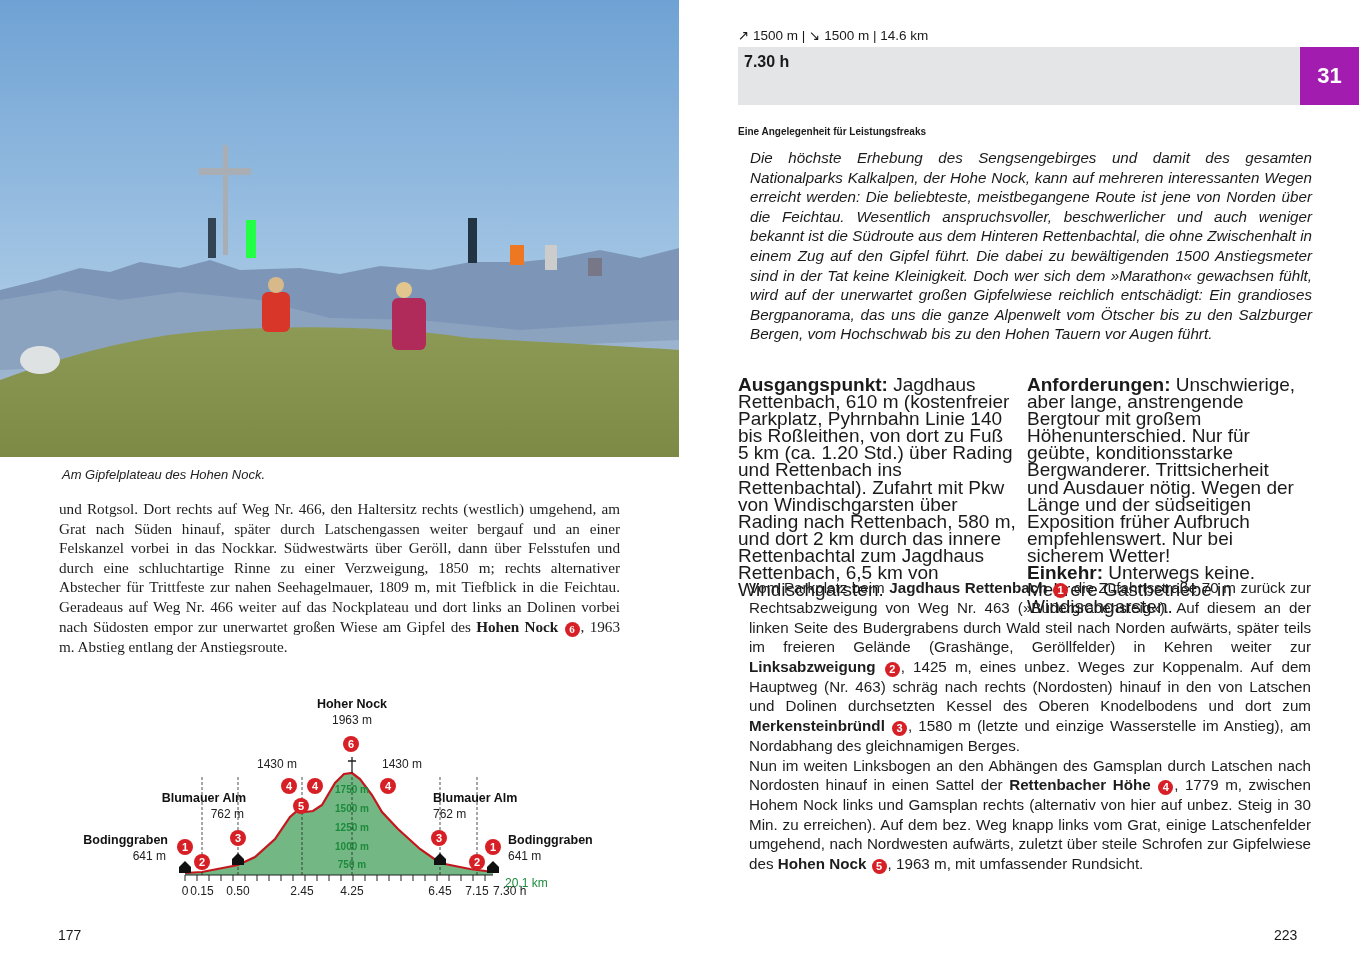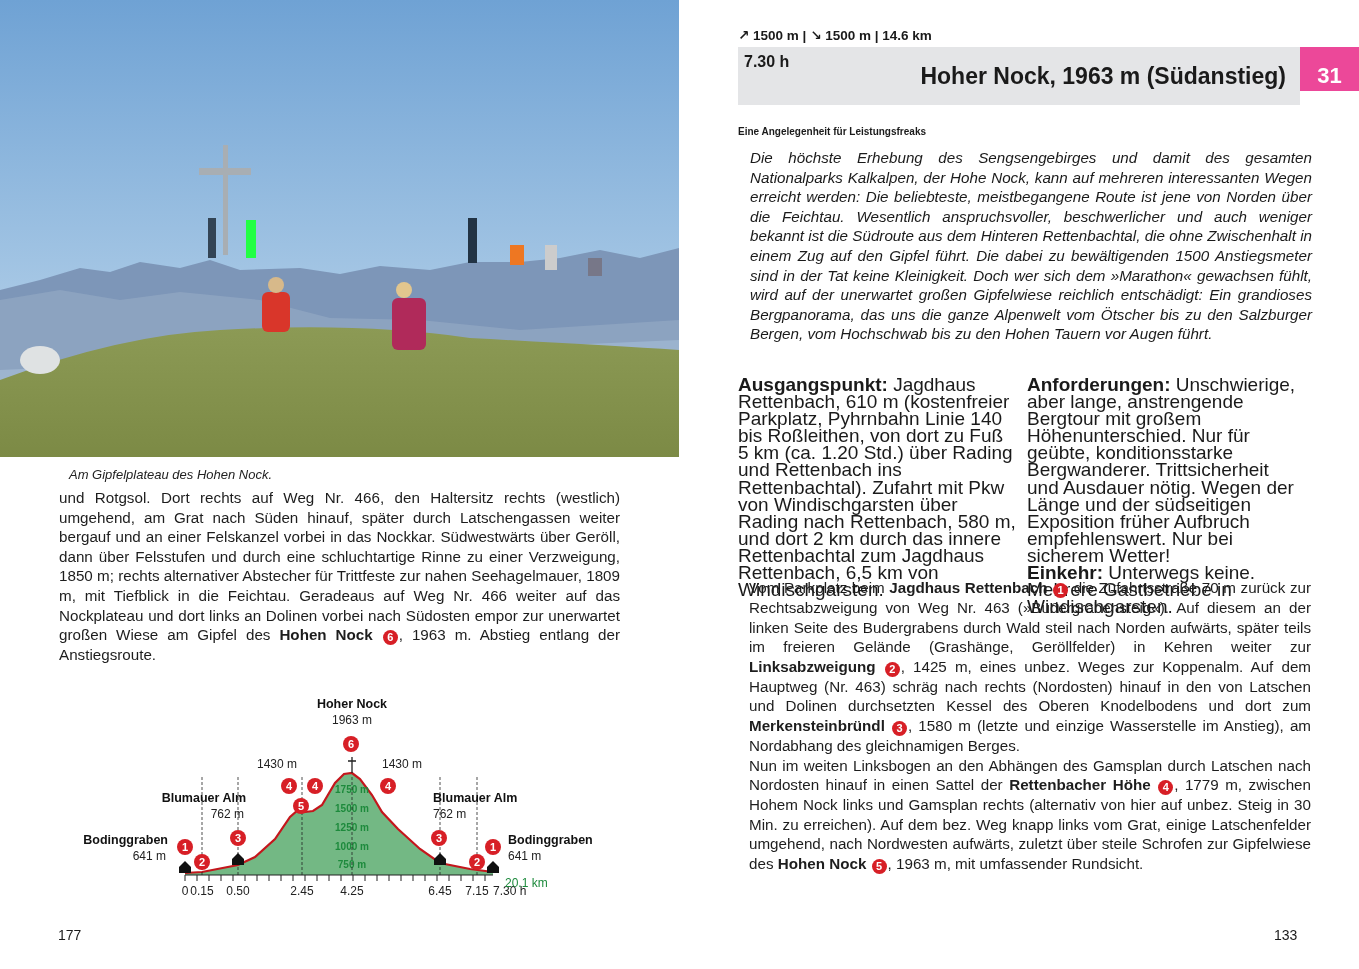--- a/index.html
+++ b/index.html
@@ -3,34 +3,34 @@
 <meta charset="utf-8">
 <style>
   html,body{margin:0;padding:0;background:#fff;}
   body{width:1359px;height:969px;position:relative;overflow:hidden;font-family:"Liberation Sans","DejaVu Sans",sans-serif;color:#1a1a1a;}
   .page{position:absolute;top:0;height:969px;}
   #left{left:0;width:679px;}
   #right{left:680px;width:679px;}
   
   .photo{position:absolute;left:0;top:0;width:679px;height:457px;overflow:hidden;}
   .photo svg{display:block;}
-  .caption{position:absolute;left:69px;top:467px;font-size:13px;font-style:italic;color:#222;}
+  .caption{position:absolute;left:62px;top:467px;font-size:13px;font-style:italic;color:#222;}
   .body-text{font-size:15.2px;line-height:19.6px;text-align:justify;color:#1d1d1d;}
-  .left-text{position:absolute;left:59px;top:488px;width:561px;}
+  .left-text{position:absolute;left:59px;top:499px;width:561px;font-family:Liberation Serif, serif;}
   b{font-weight:bold;}
   .wp{display:inline-block;width:15px;height:15px;border-radius:50%;background:#d71f26;color:#fff;font-size:11px;font-weight:bold;line-height:15px;text-align:center;vertical-align:-1px;margin:0 1px;font-style:normal;}
   
   .profile{position:absolute;left:80px;top:697px;width:520px;height:215px;}
   .profile svg{overflow:visible;}
   
-  .stats{position:absolute;left:58px;top:27px;font-size:13.5px;color:#1a1a1a;font-weight:bold;}
+  .stats{position:absolute;left:58px;top:27px;font-size:13.5px;color:#1a1a1a;}
   .titlebar{position:absolute;left:58px;top:47px;width:562px;height:58px;background:#e4e5e7;}
   .tb-time{position:absolute;left:6px;top:6px;font-size:16px;font-weight:bold;}
   .tb-title{position:absolute;right:14px;top:16px;font-size:23px;font-weight:bold;}
-  .tb-num{position:absolute;left:620px;top:47px;width:59px;height:44px;background:#ec4899;color:#fff;font-size:22px;font-weight:bold;text-align:center;line-height:58px;}
+  .tb-num{position:absolute;left:620px;top:47px;width:59px;height:58px;background:#a21caf;color:#fff;font-size:22px;font-weight:bold;text-align:center;line-height:58px;}
   .subtitle{position:absolute;left:58px;top:126px;font-size:10px;font-weight:bold;}
   .intro{position:absolute;left:70px;top:148px;width:562px;font-size:15.2px;line-height:19.6px;font-style:italic;text-align:justify;}
   .info{position:absolute;top:376px;width:280px;font-size:19px;line-height:17.1px;}
   .info1{left:58px;}
   .info2{left:347px;width:275px;}
   .right-text{position:absolute;left:58px;top:578px;width:562px;margin-left:11px;}
   .pagenum{position:absolute;top:927px;font-size:14px;}
 </style>
 </head>
 <body>
@@ -170,26 +170,25 @@
       </svg>
   </div>
 
   <div class="pagenum" style="left:58px;">177</div>
 </div>
 
 <div class="page" id="right">
   <div class="stats">↗ 1500 m | ↘ 1500 m | 14.6 km</div>
   <div class="titlebar">
     <div class="tb-time">7.30 h</div>
-    <div class="tb-title">Hoher Nock, 1963 m (Südanstieg)</div>
   </div>
   <div class="tb-num">31</div>
 
   <div class="subtitle">Eine Angelegenheit für Leistungsfreaks</div>
   <div class="intro">Die höchste Erhebung des Sengsengebirges und damit des gesamten Nationalparks Kalkalpen, der Hohe Nock, kann auf mehreren interessanten Wegen erreicht werden: Die beliebteste, meistbegangene Route ist jene von Norden über die Feichtau. Wesentlich anspruchsvoller, beschwerlicher und auch weniger bekannt ist die Südroute aus dem Hinteren Rettenbachtal, die ohne Zwischenhalt in einem Zug auf den Gipfel führt. Die dabei zu bewältigenden 1500 Anstiegsmeter sind in der Tat keine Kleinigkeit. Doch wer sich dem »Marathon« gewachsen fühlt, wird auf der unerwartet großen Gipfelwiese reichlich entschädigt: Ein grandioses Bergpanorama, das uns die ganze Alpenwelt vom Ötscher bis zu den Salzburger Bergen, vom Hochschwab bis zu den Hohen Tauern vor Augen führt.</div>
 
   <div class="info info1"><b>Ausgangspunkt:</b><span> Jagdhaus Rettenbach, 610 m (kostenfreier Parkplatz, Pyhrnbahn Linie 140 bis Roßleithen, von dort zu Fuß 5 km (ca. 1.20 Std.) über Rading und Rettenbach ins Rettenbachtal). Zufahrt mit Pkw von Windischgarsten über Rading nach Rettenbach, 580 m, und dort 2 km durch das innere Rettenbachtal zum Jagdhaus Rettenbach, 6,5 km von Windischgarsten.</span></div>
   <div class="info info2"><b>Anforderungen:</b><span> Unschwierige, aber lange, anstrengende Bergtour mit großem Höhenunterschied. Nur für geübte, konditionsstarke Bergwanderer. Trittsicherheit und Ausdauer nötig. Wegen der Länge und der südseitigen Exposition früher Aufbruch empfehlenswert. Nur bei sicherem Wetter!</span><br><b>Einkehr:</b><span> Unterwegs keine. Mehrere Gastbetriebe in Windischgarsten.</span></div>
 
   <div class="right-text body-text"><span>Vom Parkplatz beim </span><b>Jagdhaus Rettenbach</b> <span class="wp">1</span><span> die Zufahrtsstraße 70 m zurück zur Rechtsabzweigung von Weg Nr. 463 (»Budergrabensteig«). Auf diesem an der linken Seite des Budergrabens durch Wald steil nach Norden aufwärts, später teils im freieren Gelände (Grashänge, Geröllfelder) in Kehren weiter zur </span><b>Linksabzweigung</b> <span class="wp">2</span><span>, 1425 m, eines unbez. Weges zur Koppenalm. Auf dem Hauptweg (Nr. 463) schräg nach rechts (Nordosten) hinauf in den von Latschen und Dolinen durchsetzten Kessel des Oberen Knodelbodens und dort zum </span><b>Merkensteinbründl</b> <span class="wp">3</span><span>, 1580 m (letzte und einzige Wasserstelle im Anstieg), am Nordabhang des gleichnamigen Berges.</span><br><span>Nun im weiten Linksbogen an den Abhängen des Gamsplan durch Latschen nach Nordosten hinauf in einen Sattel der </span><b>Rettenbacher Höhe</b> <span class="wp">4</span><span>, 1779 m, zwischen Hohem Nock links und Gamsplan rechts (alternativ von hier auf unbez. Steig in 30 Min. zu erreichen). Auf dem bez. Weg knapp links vom Grat, einige Latschenfelder umgehend, nach Nordwesten aufwärts, zuletzt über steile Schrofen zur Gipfelwiese des </span><b>Hohen Nock</b> <span class="wp">5</span><span>, 1963 m, mit umfassender Rundsicht.</span></div>
 
-  <div class="pagenum" style="left:594px;">133</div>
+  <div class="pagenum" style="left:594px;">223</div>
 </div>
 
 </body></html>

